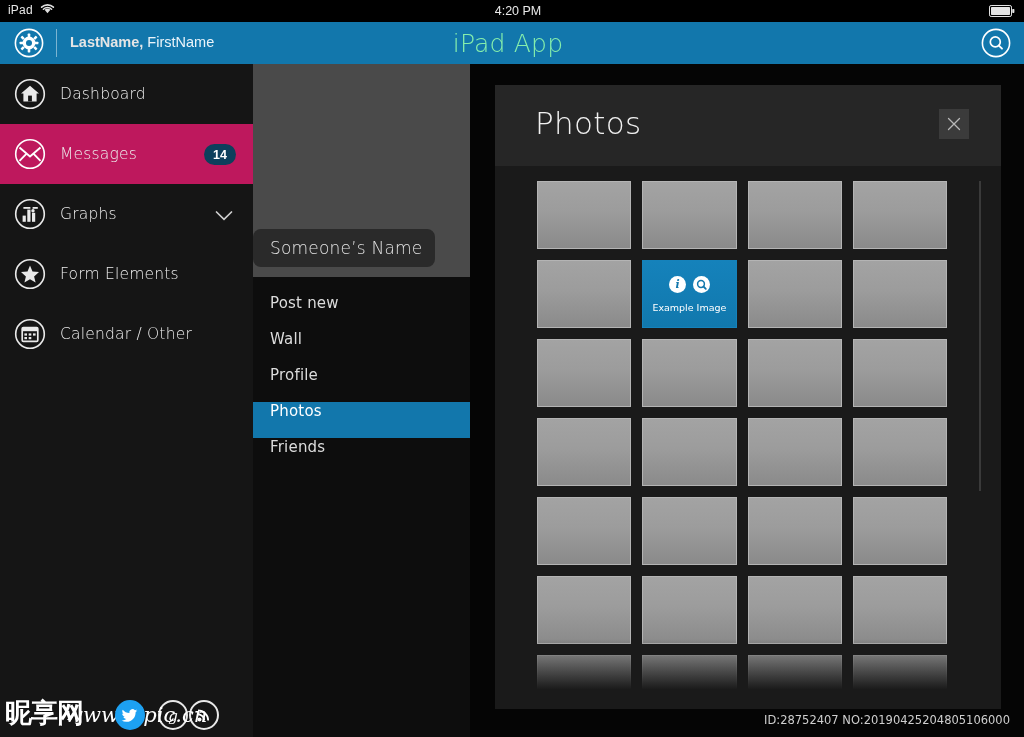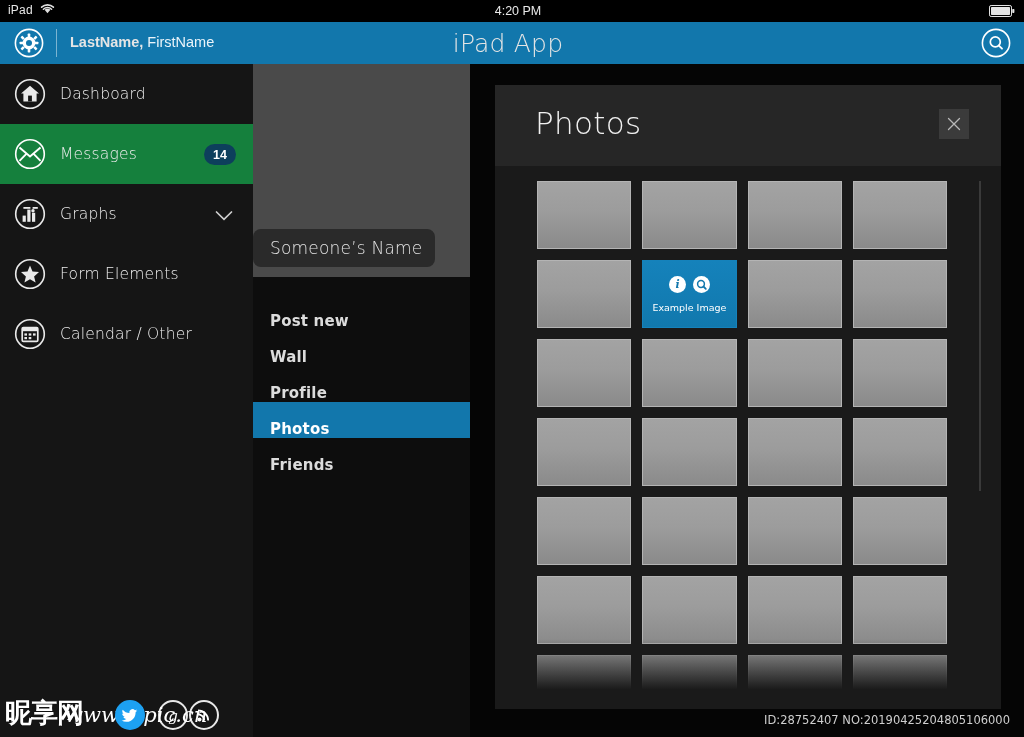--- a/index.html
+++ b/index.html
@@ -27,34 +27,34 @@
   .appbar {
     position: absolute; top: 22px; left: 0; width: 1024px; height: 42px;
     background: #1277ac;
   }
   .gear-btn { position: absolute; left: 14px; top: 6px; width: 30px; height: 30px; }
   .hdr-divider { position: absolute; left: 56px; top: 7px; width: 1px; height: 28px;
                  background: rgba(255,255,255,.45); }
   .hdr-user { position: absolute; left: 70px; top: 12px; font-size: 14.5px; color: #eaf4fa; }
   .hdr-user b { color: #e5e5e5; font-weight: bold; }
   .app-title { position: absolute; left: 0; right: 8px; top: 7px; text-align: center;
-               font-size: 25px; color: #e5e5e5; font-weight: 300; letter-spacing: .2px;
+               font-size: 25px; color: #86efac; font-weight: 300; letter-spacing: .2px;
                font-family: "DejaVu Sans", sans-serif; }
   .search-btn { position: absolute; right: 13px; top: 6px; width: 30px; height: 30px; }
 
   
   .sidebar {
     position: absolute; left: 0; top: 64px; width: 253px; height: 673px;
     background: #151515;
   }
   .nav-item {
     position: relative; height: 60px; display: flex; align-items: center;
     padding-left: 14px; color: #e7e7e7;
   }
-  .nav-item.active { background: #15803d; }
+  .nav-item.active { background: #be185d; }
   .nav-ic { width: 32px; height: 32px; flex: 0 0 32px; margin-right: 14px; }
   .nav-label { font-size: 15.5px; color: #ececec; font-weight: 300;
                font-family: "DejaVu Sans", sans-serif; letter-spacing: .2px; }
   .nav-badge {
     position: absolute; right: 17px; top: 20px;
     min-width: 32px; height: 21px; border-radius: 11px;
     background: #0d3f5c; color: #fff; font-size: 12.5px; font-weight: bold;
     display: flex; align-items: center; justify-content: center; padding: 0 7px;
   }
   .nav-chev { position: absolute; right: 20px; top: 24px; }
@@ -75,22 +75,22 @@
   .avatar-box { position: absolute; left: 0; top: 0; width: 217px; height: 213px;
                 background: #4a4a4a; }
   .avatar-name {
     position: absolute; left: 0; top: 165px; width: 182px; height: 38px;
     background: #2a2a2a; color: #e4e4e4; font-size: 17px; font-weight: 300;
     font-family: "DejaVu Sans", sans-serif;
     display: flex; align-items: center; padding-left: 17px; letter-spacing: .2px; border-radius: 8px;
   }
   .sub-menu { position: absolute; left: 0; top: 230px; width: 217px; }
   .sub-item {
-    height: 36px; display: flex; align-items: flex-end; padding-left: 17px;
-    color: #dcdcdc; font-size: 15px; font-weight: 700;
+    height: 36px; display: flex; align-items: flex-start; padding-left: 17px;
+    color: #dcdcdc; font-size: 15px; font-weight: 400;
     font-family: "DejaVu Sans", sans-serif; letter-spacing: .2px;
   }
   .sub-item.active { background: #1277ac; color: #fff; }
 
   
   .content { position: absolute; left: 470px; top: 64px; width: 554px; height: 673px;
              background: #050505; }
   .modal {
     position: absolute; left: 25px; top: 21px; width: 506px; height: 624px;
     background: #1a1a1a; overflow: hidden;

